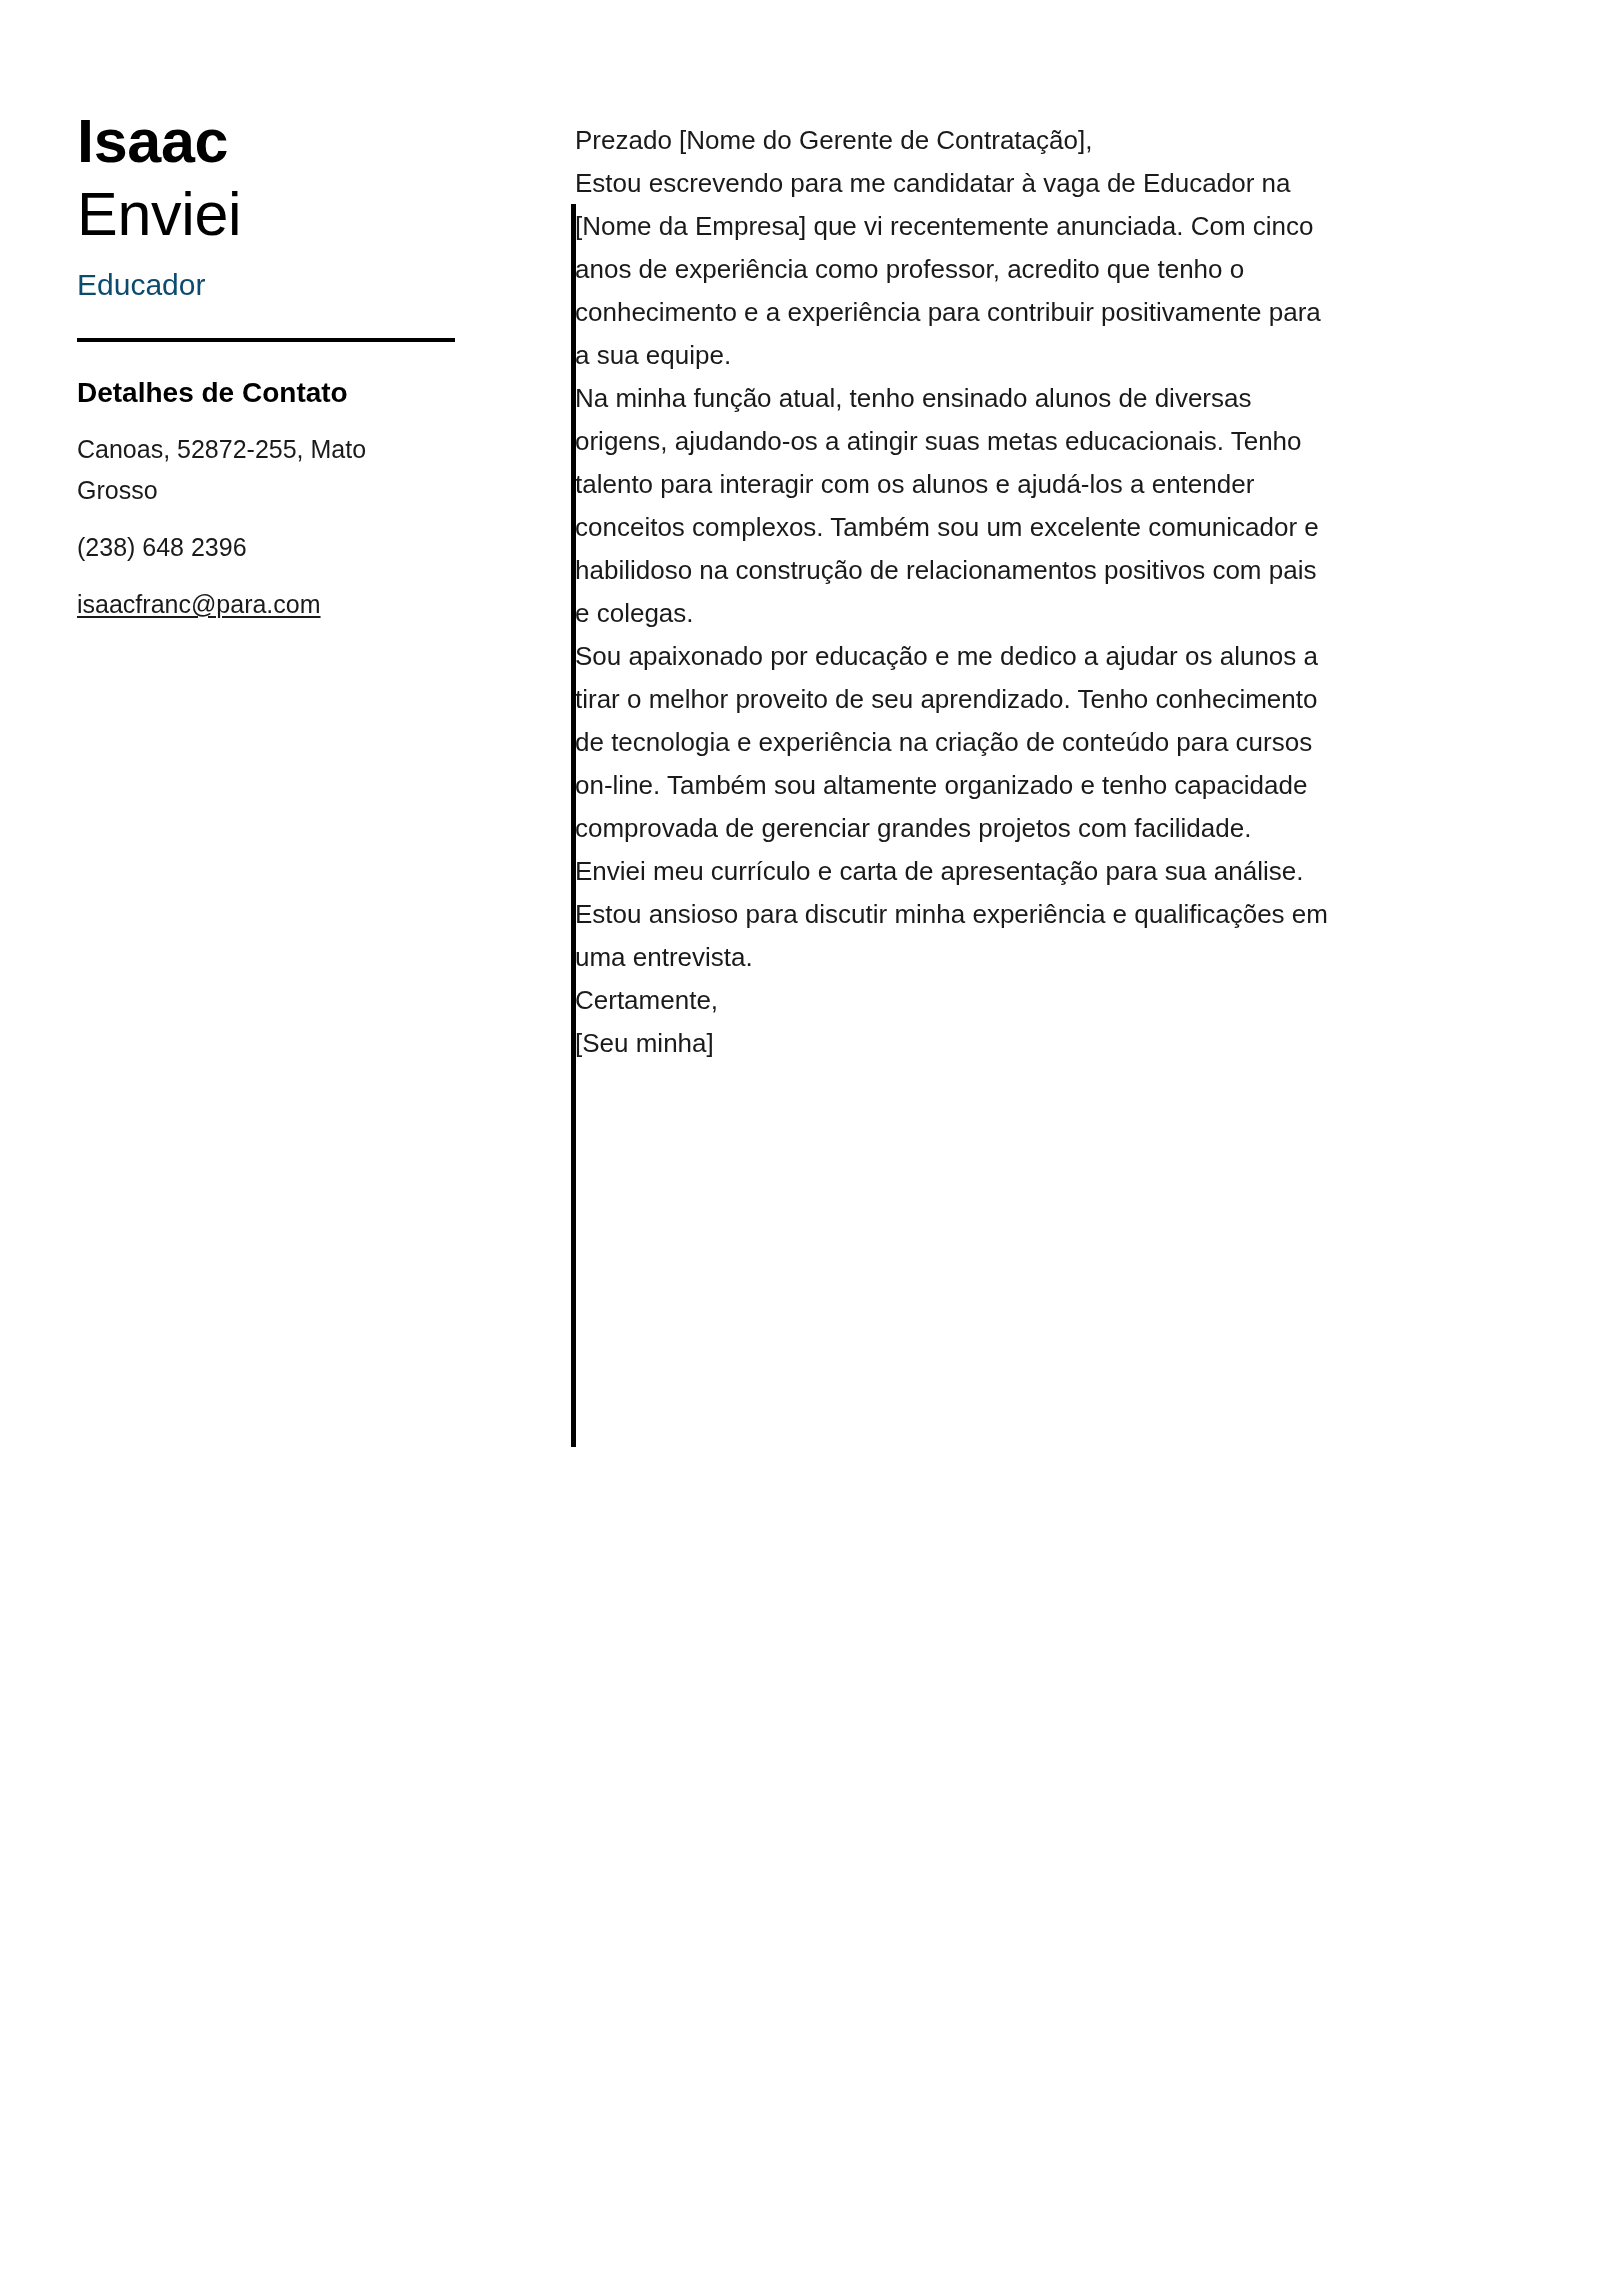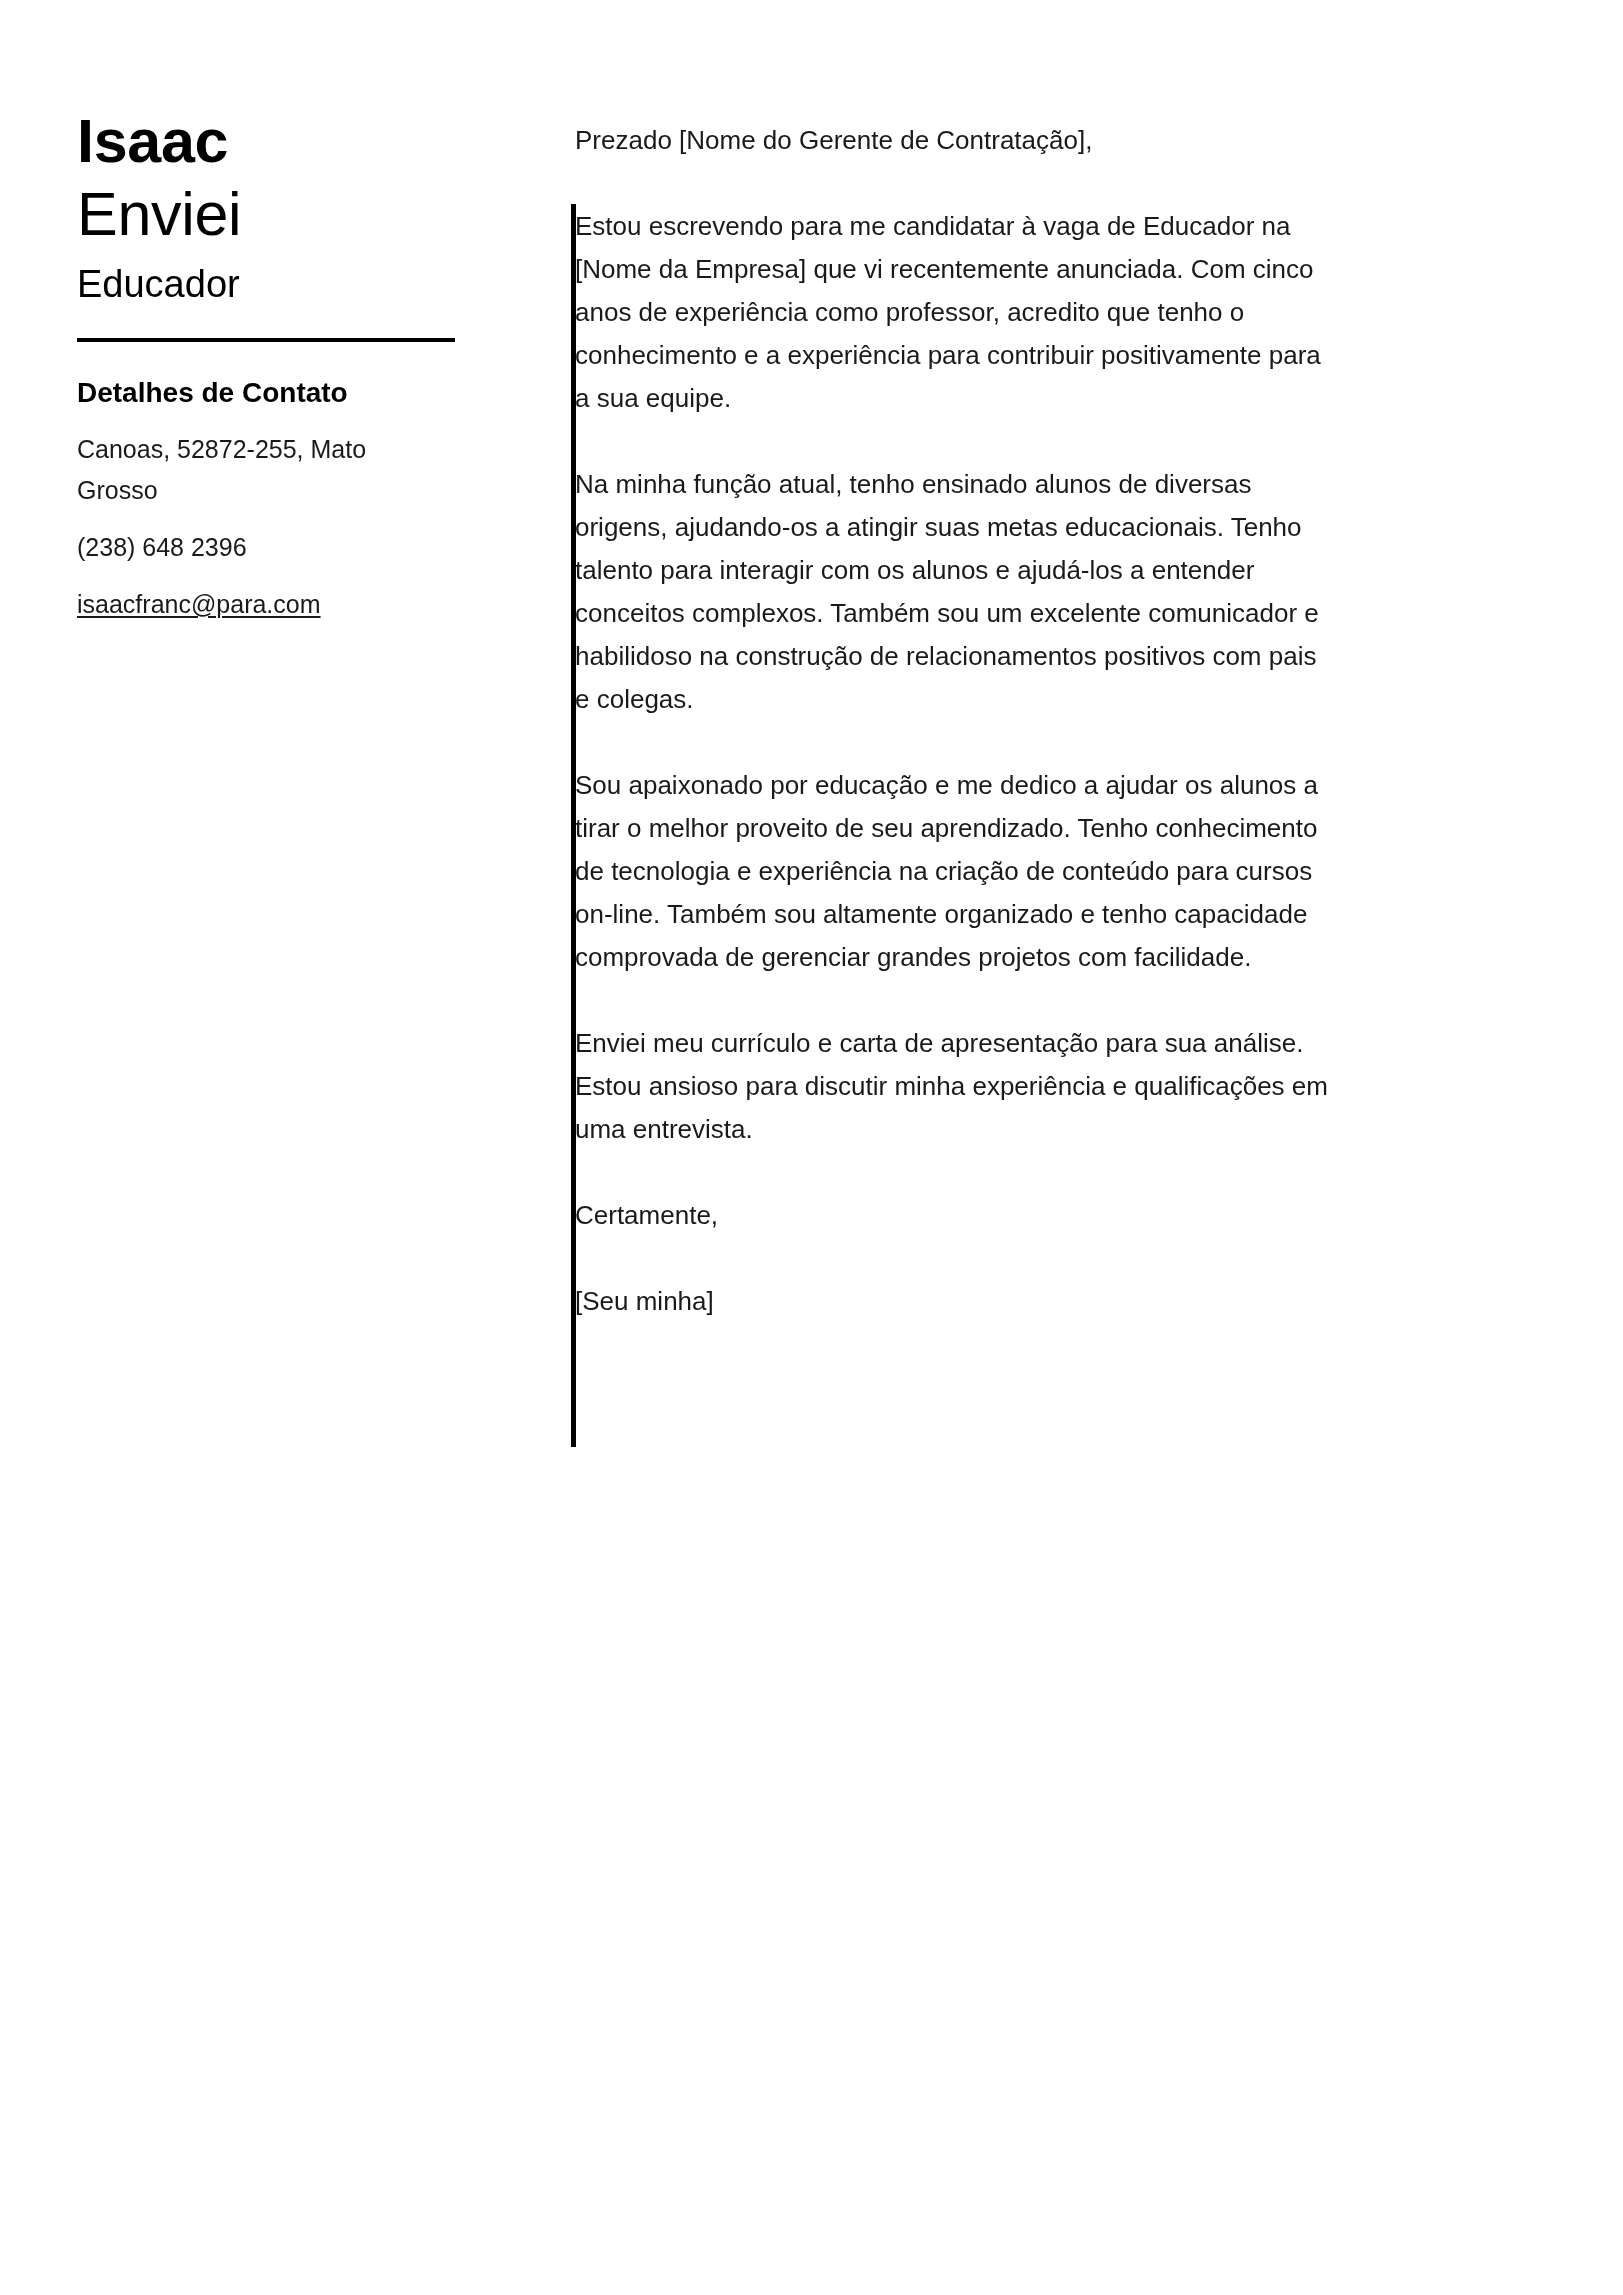--- a/index.html
+++ b/index.html
@@ -56,24 +56,24 @@
   .name-first {
     font-weight: 700;
   }
 
   .name-last {
     font-weight: 400;
   }
 
   .job-title {
     display: block;
-    font-size: 38px;
+    font-size: 30px;
     line-height: 39px;
     font-weight: 400;
-    color: #000000;
+    color: #0c4a6e;
     margin-top: 14.4px;
   }
 
   .sidebar-rule {
     width: 378px;
     height: 3.3px;
     background: #000000;
     margin: 34px 0 0 0;
     border: 0;
   }
@@ -134,21 +134,20 @@
   .letter p {
     margin: 0 0 0 0;
     font-size: 26px;
     line-height: 43px;
     font-weight: 400;
     color: #1a1a1a;
     max-width: 845px;
   }
 
   .letter p + p {
-    margin-top: 43px;
   }
 
   .salutation {
     white-space: nowrap;
   }
 </style>
 </head>
 <body>
 
 <div class="page">

